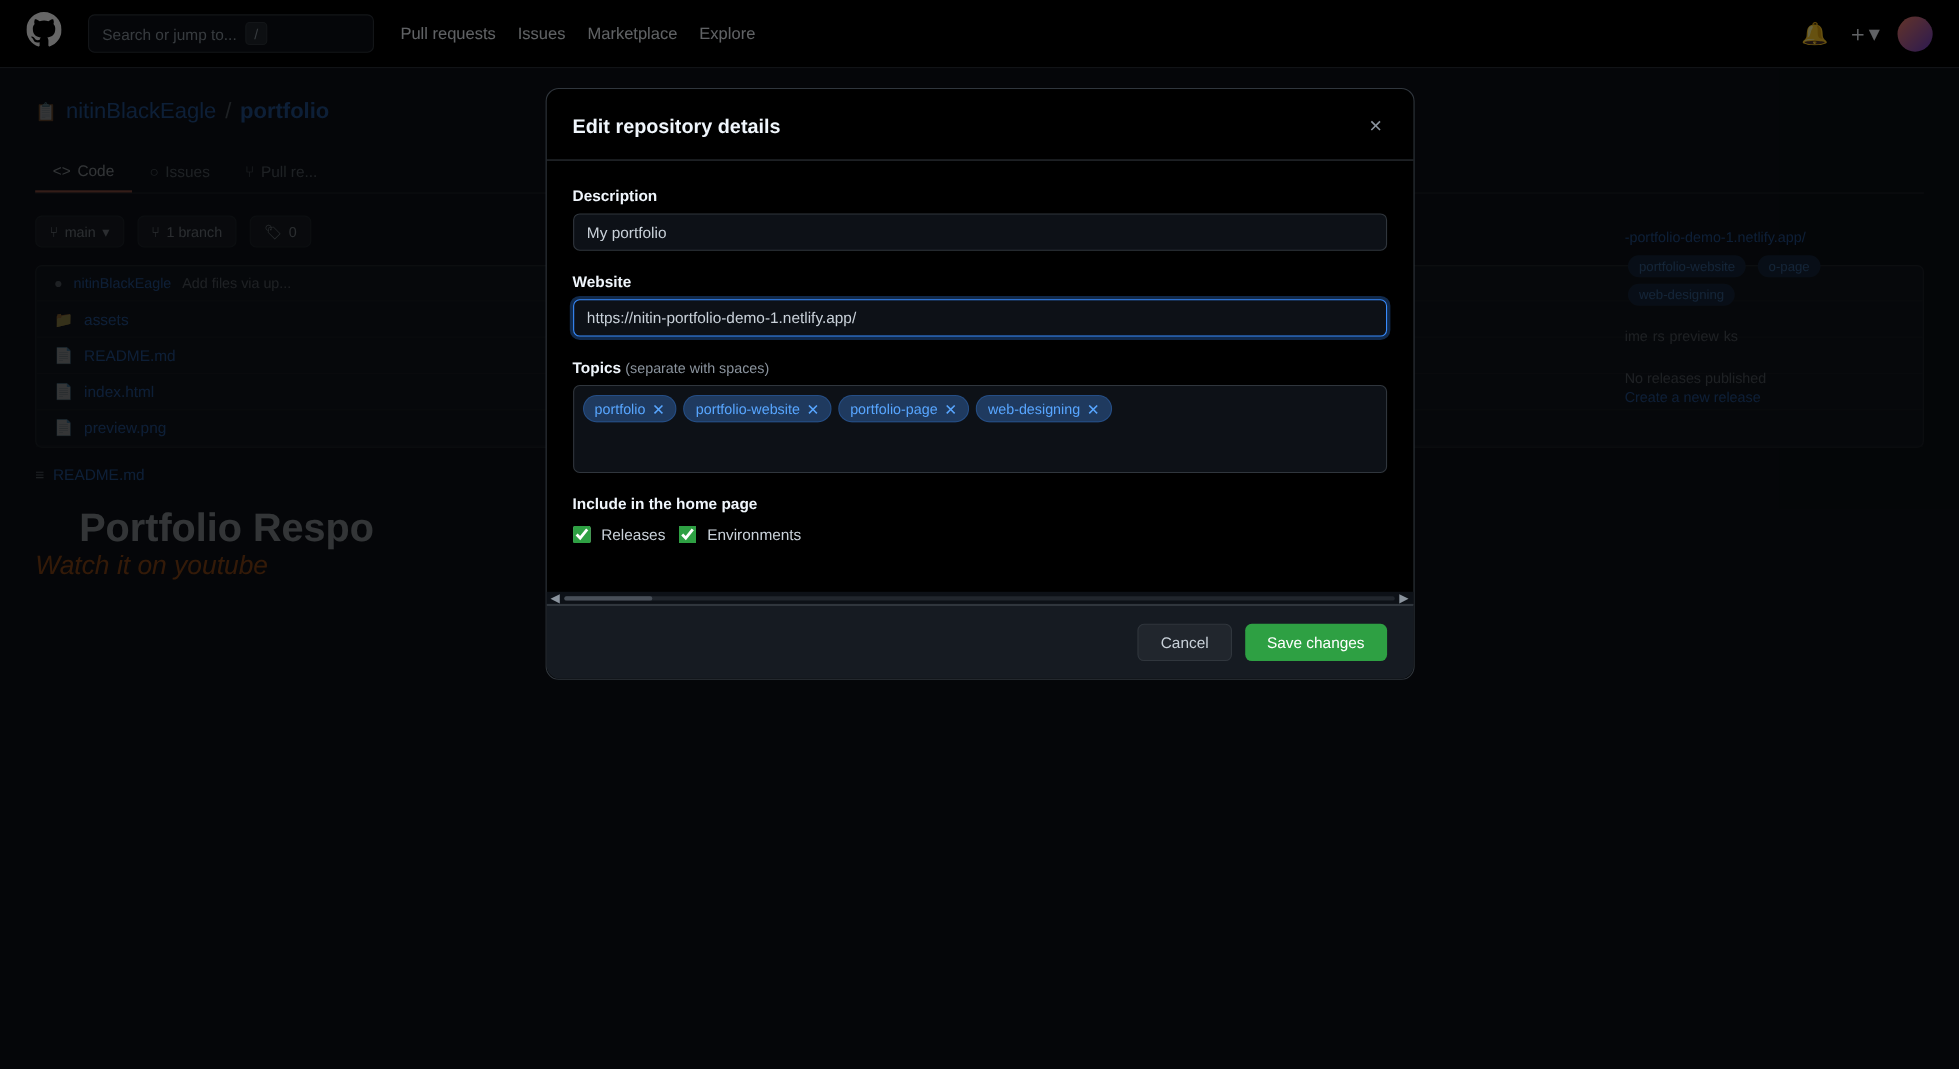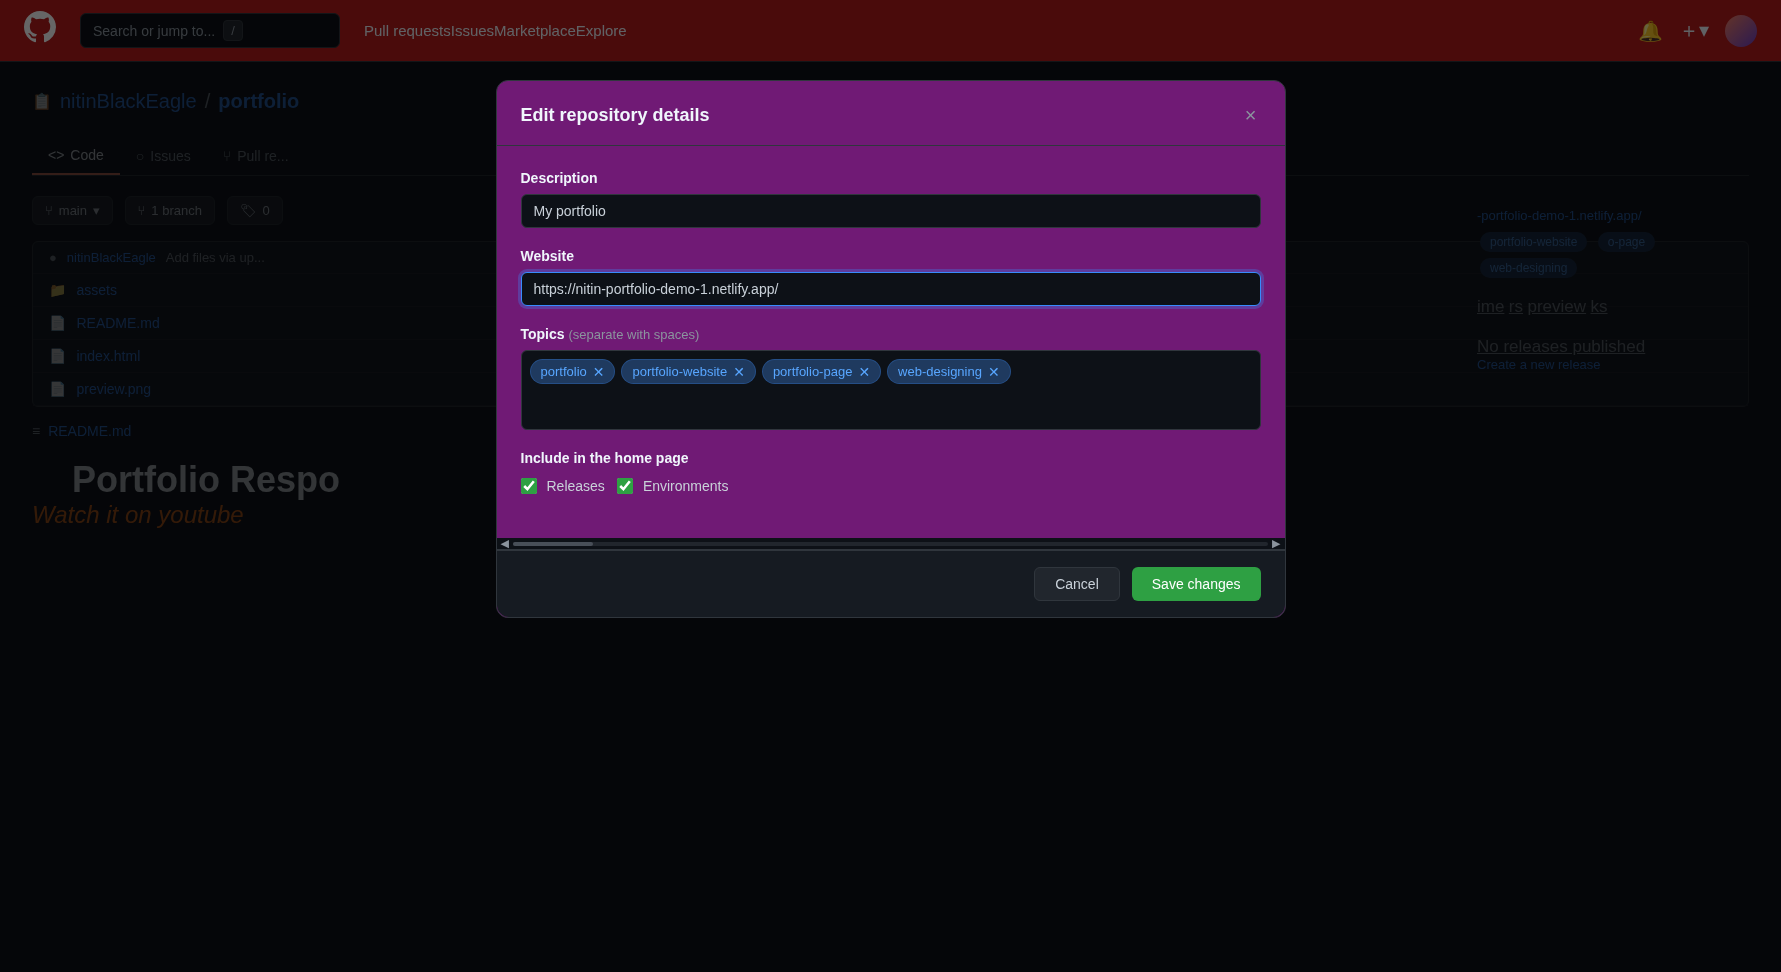--- a/index.html
+++ b/index.html
@@ -8,21 +8,21 @@
       background: #0d1117;
       color: #c9d1d9;
       width: 1781px;
       height: 972px;
       overflow: hidden;
       position: relative;
     }
 
     
     .navbar {
-      background: #b91c1c;
+      background: #000000;
       border-bottom: 1px solid #30363d;
       height: 62px;
       display: flex;
       align-items: center;
       padding: 0 24px;
       gap: 16px;
       position: relative;
       z-index: 1;
     }
     .navbar-logo {
@@ -45,20 +45,21 @@
     .navbar-slash {
       background: #21262d;
       border: 1px solid #30363d;
       border-radius: 4px;
       color: #8b949e;
       padding: 2px 7px;
       font-size: 13px;
     }
     .navbar-links {
       display: flex;
+      gap: 20px;
       margin-left: 8px;
     }
     .navbar-link {
       color: #f0f6fc;
       font-size: 15px;
       font-weight: 500;
       text-decoration: none;
       cursor: pointer;
     }
     .navbar-right {
@@ -170,21 +171,21 @@
       z-index: 10;
     }
 
     
     .modal {
       position: absolute;
       top: 80px;
       left: 50%;
       transform: translateX(-50%);
       width: 790px;
-      background: #701a75;
+      background: #000000;
       border: 1px solid #30363d;
       border-radius: 12px;
       z-index: 20;
       display: flex;
       flex-direction: column;
       max-height: 580px;
     }
     .modal-header {
       display: flex;
       align-items: center;
@@ -358,23 +359,22 @@
       display: inline-block;
       background: #1f3a5f;
       color: #58a6ff;
       border-radius: 20px;
       padding: 3px 10px;
       font-size: 12px;
       margin: 3px;
     }
     .sidebar-text {
       color: #8b949e;
-      font-size: 17px;
+      font-size: 13px;
       margin-bottom: 4px;
-      text-decoration: underline;
     }
 
     .bg-content {
       opacity: 0.5;
     }
 
     .heading-large {
       font-size: 36px;
       font-weight: 600;
       color: #f0f6fc;

